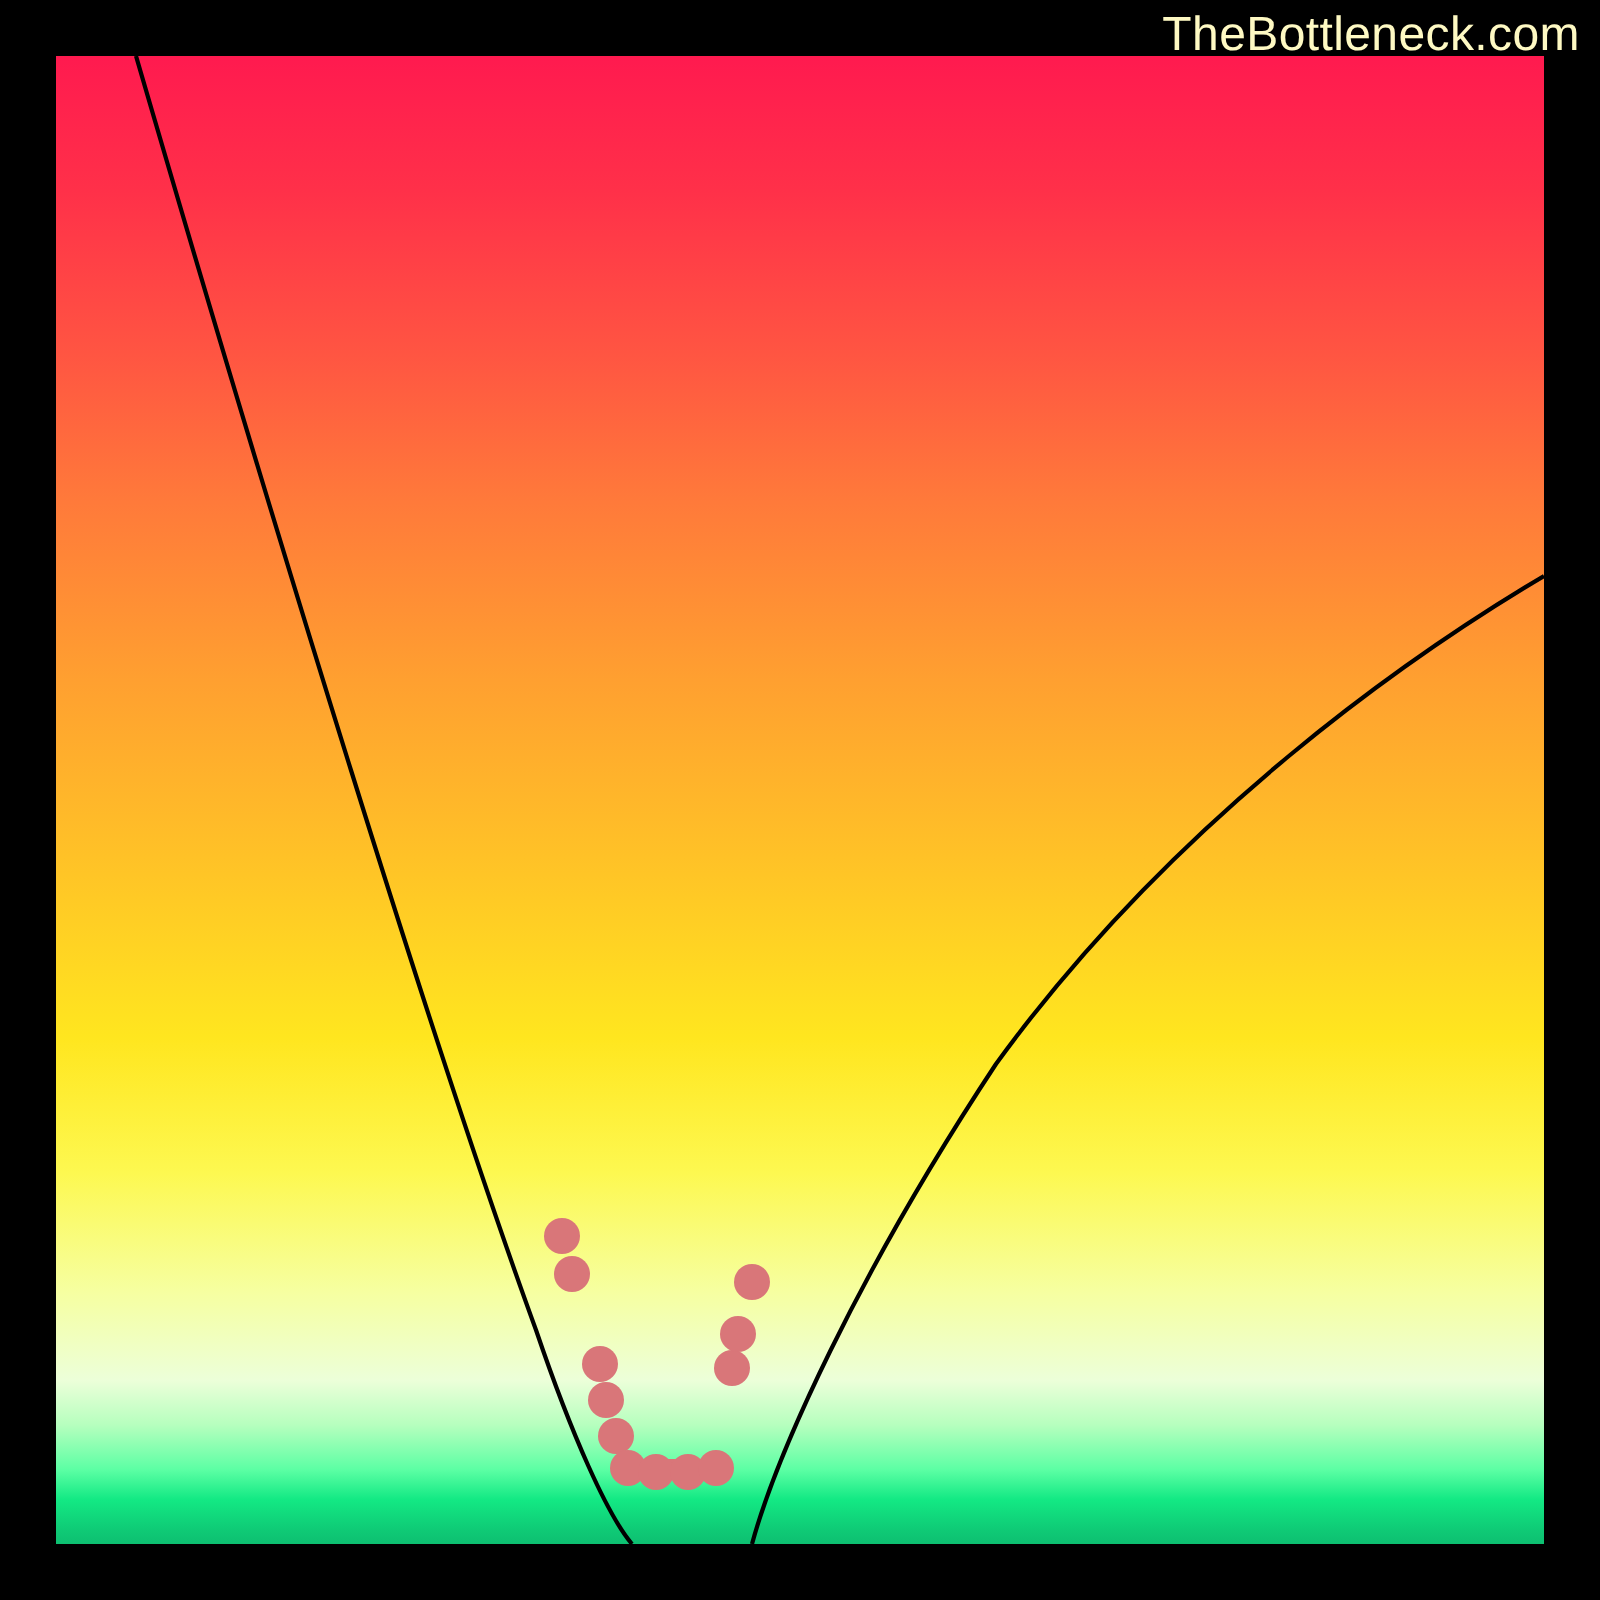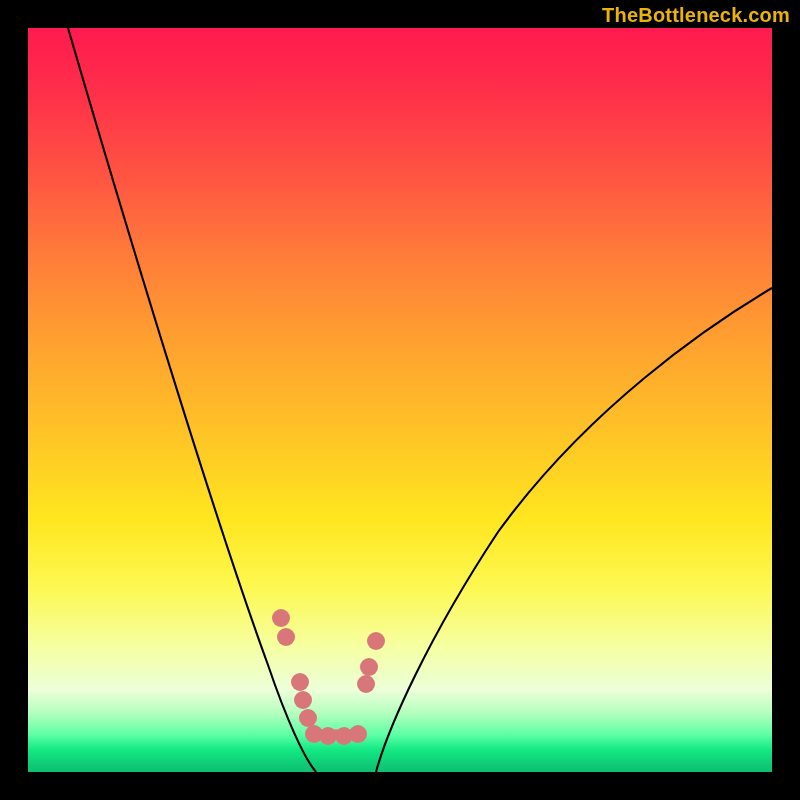--- a/index.html
+++ b/index.html
@@ -38,24 +38,24 @@
       #5cffa4 95%,
       #13e984 97%,
       #0fcb76 99%,
       #0dbf71 100%
     );
   }
   .watermark {
     position: absolute;
     top: 4px;
     right: 10px;
-    color: #eab308;
-    font-size: 20px;
+    color: #fef9c3;
+    font-size: 24px;
     letter-spacing: 0.2px;
-    font-weight: 700;
+    font-weight: 400;
     z-index: 5;
   }
   svg.overlay {
     position: absolute;
     inset: 0;
     width: 744px;
     height: 744px;
   }
   .curve {
     fill: none;

